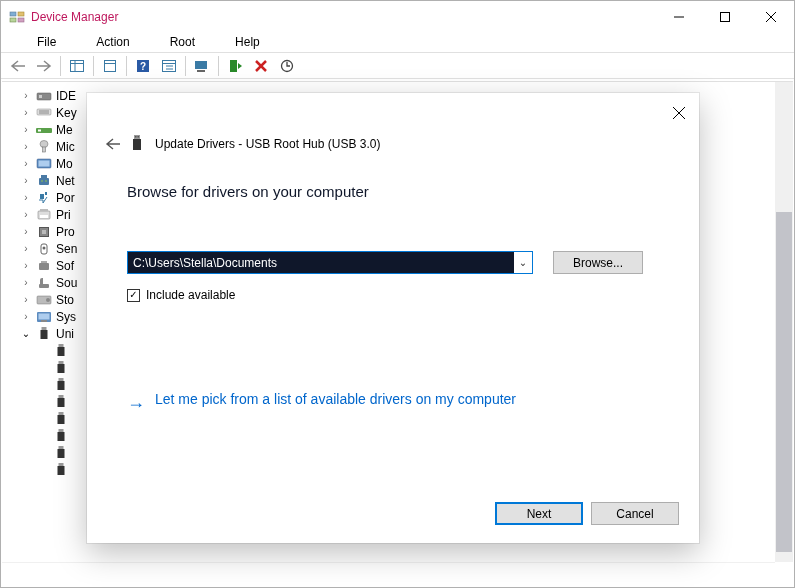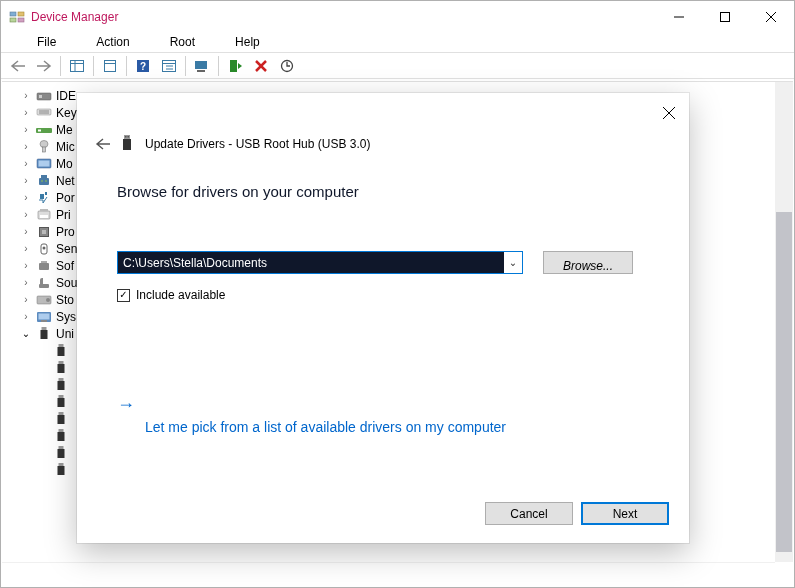--- a/index.html
+++ b/index.html
@@ -26,40 +26,40 @@
 .tree-arrow { width: 12px; text-align: center; color: #666; font-size: 10px; }
 .tree-arrow.open { color: #000; }
 .tree-icon { width: 16px; height: 14px; display: flex; align-items: center; justify-content: center; }
 .tree-children { padding-left: 20px; }
 .usb-icon { width: 10px; height: 14px; }
 
 .vscroll { position: absolute; right: 0; top: 0; bottom: 24px; width: 18px; background: #f0f0f0; }
 .vscroll .thumb { position: absolute; left: 1px; right: 1px; top: 130px; height: 340px; background: #c2c3c9; }
 .hscroll-area { position: absolute; left: 0; right: 18px; bottom: 0; height: 24px; background: #fff; border-top: 1px solid #f0f0f0; }
 
-.dialog { position: absolute; left: 76px; top: 92px; width: 612px; height: 450px; background: #fff; box-shadow: 0 10px 30px rgba(0,0,0,0.25), 0 0 0 1px rgba(0,0,0,0.08); }
+.dialog { position: absolute; left: 86px; top: 92px; width: 612px; height: 450px; background: #fff; box-shadow: 0 10px 30px rgba(0,0,0,0.25), 0 0 0 1px rgba(0,0,0,0.08); }
 .dialog-close { position: absolute; right: 10px; top: 10px; width: 20px; height: 20px; display: flex; align-items: center; justify-content: center; color: #333; font-size: 14px; }
 .dialog-header { position: absolute; left: 16px; top: 42px; display: flex; align-items: center; gap: 10px; }
 .dialog-back { font-size: 15px; color: #333; }
 .dialog-title-icon { width: 14px; height: 18px; }
 .dialog-title { font-size: 12px; }
 
 .dialog-h1 { position: absolute; left: 40px; top: 90px; font-size: 15px; font-weight: 400; color: #0f172a; }
 .dialog-label { position: absolute; left: 40px; top: 138px; font-size: 12px; }
 .path-combo { position: absolute; left: 40px; top: 158px; width: 406px; height: 23px; border: 1px solid #0078d7; display: flex; align-items: center; }
 .path-combo .value { flex: 1; padding: 0 5px; background: #0f172a; color: #fff; font-size: 12px; height: 100%; display: flex; align-items: center; }
 .path-combo .caret { width: 18px; text-align: center; color: #333; font-size: 10px; }
-.browse-btn { position: absolute; left: 466px; top: 158px; width: 90px; height: 23px; border: 1px solid #adadad; background: #e1e1e1; font-size: 12px; display: flex; align-items: flex-end; justify-content: center; font-style: italic; }
+.browse-btn { position: absolute; left: 466px; top: 158px; width: 90px; height: 23px; border: 1px solid #adadad; background: #e1e1e1; font-size: 12px; display: flex; align-items: center; justify-content: center; }
 
 .checkbox-row { position: absolute; left: 40px; top: 195px; display: flex; align-items: center; gap: 6px; font-size: 12px; }
 .checkbox-row .cb { width: 13px; height: 13px; border: 1px solid #333; display: flex; align-items: center; justify-content: center; font-size: 10px; line-height: 1; }
 
 .pick-block { position: absolute; left: 40px; top: 298px; right: 40px; display: flex; gap: 10px; align-items: flex-start; }
 .pick-arrow { color: #0066cc; font-size: 18px; line-height: 1; margin-top: 2px; }
-.pick-title { color: #0066cc; font-size: 14px; margin-top: 28px; }
+.pick-title { color: #0066cc; font-size: 14px; }
 .pick-desc { color: #666; font-size: 11.5px; margin-top: 3px; line-height: 1.35; }
 
 .dialog-buttons { position: absolute; right: 20px; bottom: 18px; display: flex; gap: 8px; }
 .dlg-btn { width: 88px; height: 23px; font-size: 12px; display: flex; align-items: center; justify-content: center; background: #e1e1e1; border: 1px solid #adadad; }
 .dlg-btn.primary { border: 2px solid #0078d7; background: #e1e1e1; }
 
 svg { display: block; }
 </style>
 </head>
 <body>
@@ -454,22 +454,22 @@
     </div>
 
     <div class="pick-block">
       <span class="pick-arrow">→</span>
       <div>
         <div class="pick-title">Let me pick from a list of available drivers on my computer</div>
       </div>
     </div>
 
     <div class="dialog-buttons">
+      <div class="dlg-btn primary">
+          <span>Next</span>
+        </div>
       <div class="dlg-btn">
           <span>Cancel</span>
         </div>
-      <div class="dlg-btn primary">
-          <span>Next</span>
-        </div>
     </div>
   </div>
 
 </div>
 
 </body></html>

